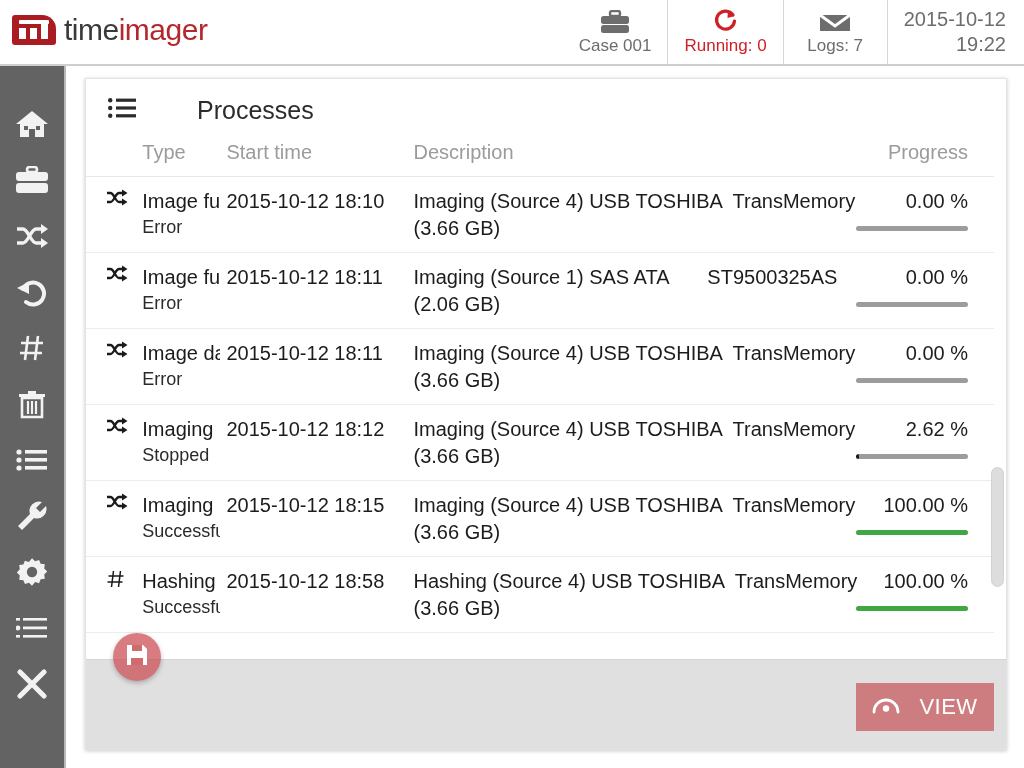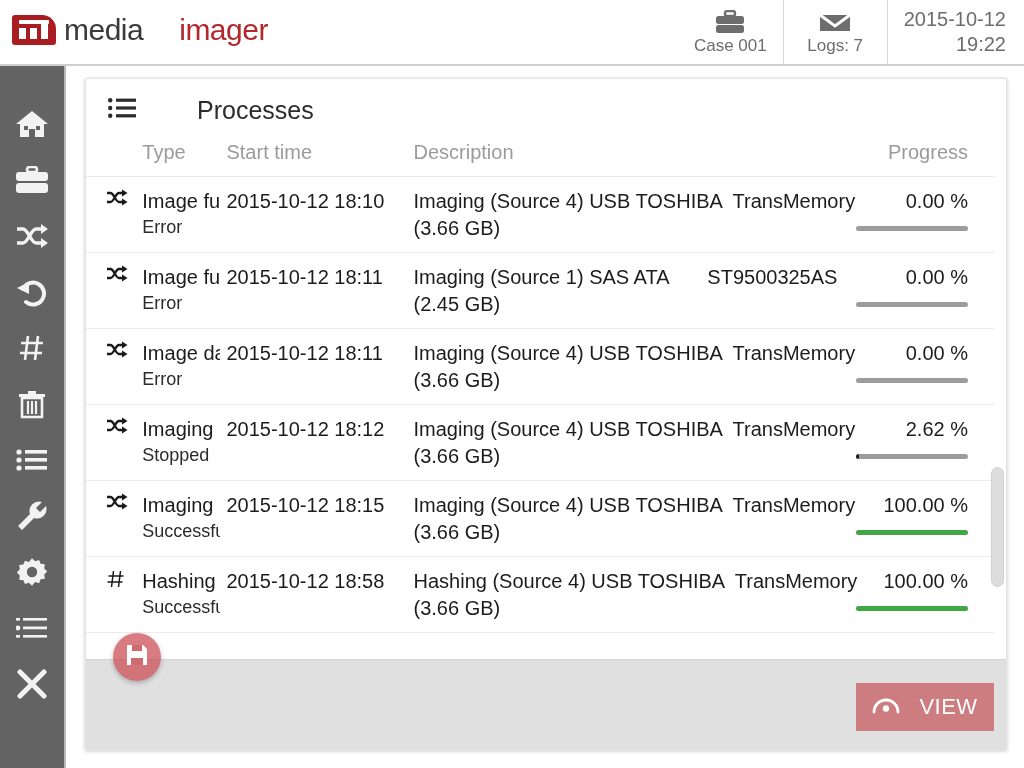--- a/index.html
+++ b/index.html
@@ -23,21 +23,21 @@
     width: 44px; height: 30px; background: #a81c22;
     border-radius: 3px 14px 3px 3px; position: relative; margin-right: 8px;
   }
   .logo-mark .bar { position: absolute; background: #ffffff; bottom: 6px; width: 7px; height: 11px; }
   .logo-mark .b1 { left: 7px; }
   .logo-mark .b2 { left: 18px; }
   .logo-mark .b3 { left: 29px; height: 15px; }
   .logo-mark .top { position: absolute; left: 7px; top: 5px; width: 30px; height: 4px; background: #ffffff; border-radius: 1px; }
   .logo-text { font-size: 30px; letter-spacing: -0.5px; }
   .logo-media { color: #3a3a3a; }
-  .logo-imager { color: #b3272d; margin-left: 36px; }
+  .logo-imager { color: #b3272d; }
 
   #status-group {
     position: absolute; right: 8px; top: 0; height: 64px;
     display: flex; align-items: stretch;
   }
   .status-cell {
     display: flex; flex-direction: column; align-items: center; justify-content: center;
     padding: 0 16px; min-width: 104px;
     border-left: 1px solid #d7d7d7;
     color: #6d6d6d;
@@ -154,36 +154,45 @@
 <body>
 
 <div id="topbar">
   <div id="logo">
     <div class="logo-mark">
       <div class="top"></div>
       <div class="bar b1"></div>
         <div class="bar b2"></div>
         <div class="bar b3"></div>
     </div>
-    <div class="logo-text"><span class="logo-media">media</span><span class="logo-imager">imager</span></div>
+    <div class="logo-text"><span class="logo-media">time</span><span class="logo-imager">imager</span></div>
   </div>
 
   <div id="status-group">
 
     <div class="status-cell">
       <div class="s-icon">
         <svg width="30" height="24" viewBox="0 0 30 24">
             <rect x="10" y="1" width="10" height="5" rx="2" fill="none" stroke="#6d6d6d" stroke-width="2.4"></rect>
             <rect x="1" y="6" width="28" height="8" rx="2.5" fill="#6d6d6d"></rect>
             <rect x="1" y="15" width="28" height="8" rx="2.5" fill="#6d6d6d"></rect>
           </svg>
       </div>
       <div class="s-label">Case 001</div>
     </div>
 
+    <div class="status-cell running">
+      <div class="s-icon">
+        <svg width="26" height="26" viewBox="0 0 26 26">
+            <path d="M20 7 A9 9 0 1 0 21.5 13" fill="none" stroke="#cf2027" stroke-width="3.2" stroke-linecap="round"></path>
+            <path d="M15 2 L21.5 8 L14.5 10 Z" fill="#cf2027"></path>
+          </svg>
+      </div>
+      <div class="s-label">Running: 0</div>
+    </div>
 
     <div class="status-cell">
       <div class="s-icon">
         <svg width="32" height="22" viewBox="0 0 32 22">
             <path d="M1 3 h30 v16 h-30 z" fill="#6d6d6d"></path>
             <path d="M1 3 L16 14 L31 3" fill="none" stroke="#ffffff" stroke-width="3"></path>
           </svg>
       </div>
       <div class="s-label">Logs: 7</div>
     </div>
@@ -372,21 +381,21 @@
                 </svg></span></td>
             <td class="c-type">
               <div class="t-main">Image full d</div>
               <div class="t-sub">Error</div>
             </td>
             <td class="c-start">
               <div class="t-main">2015-10-12 18:11</div>
             </td>
             <td class="c-desc">
               <div class="d-line1">Imaging (Source 1) SAS ATA       ST9500325AS</div>
-              <div class="d-line2">(2.45 GB)</div>
+              <div class="d-line2">(2.06 GB)</div>
             </td>
             <td class="c-prog">
               <div class="p-val">0.00 %</div>
               <div class="p-track">
                 <div class="p-fill" style="width:0%;background:#9c9c9c;"></div>
               </div>
             </td>
           </tr>
           <tr>
             <td class="c-icon"><span><svg width="22" height="17" viewBox="0 0 22 17">

